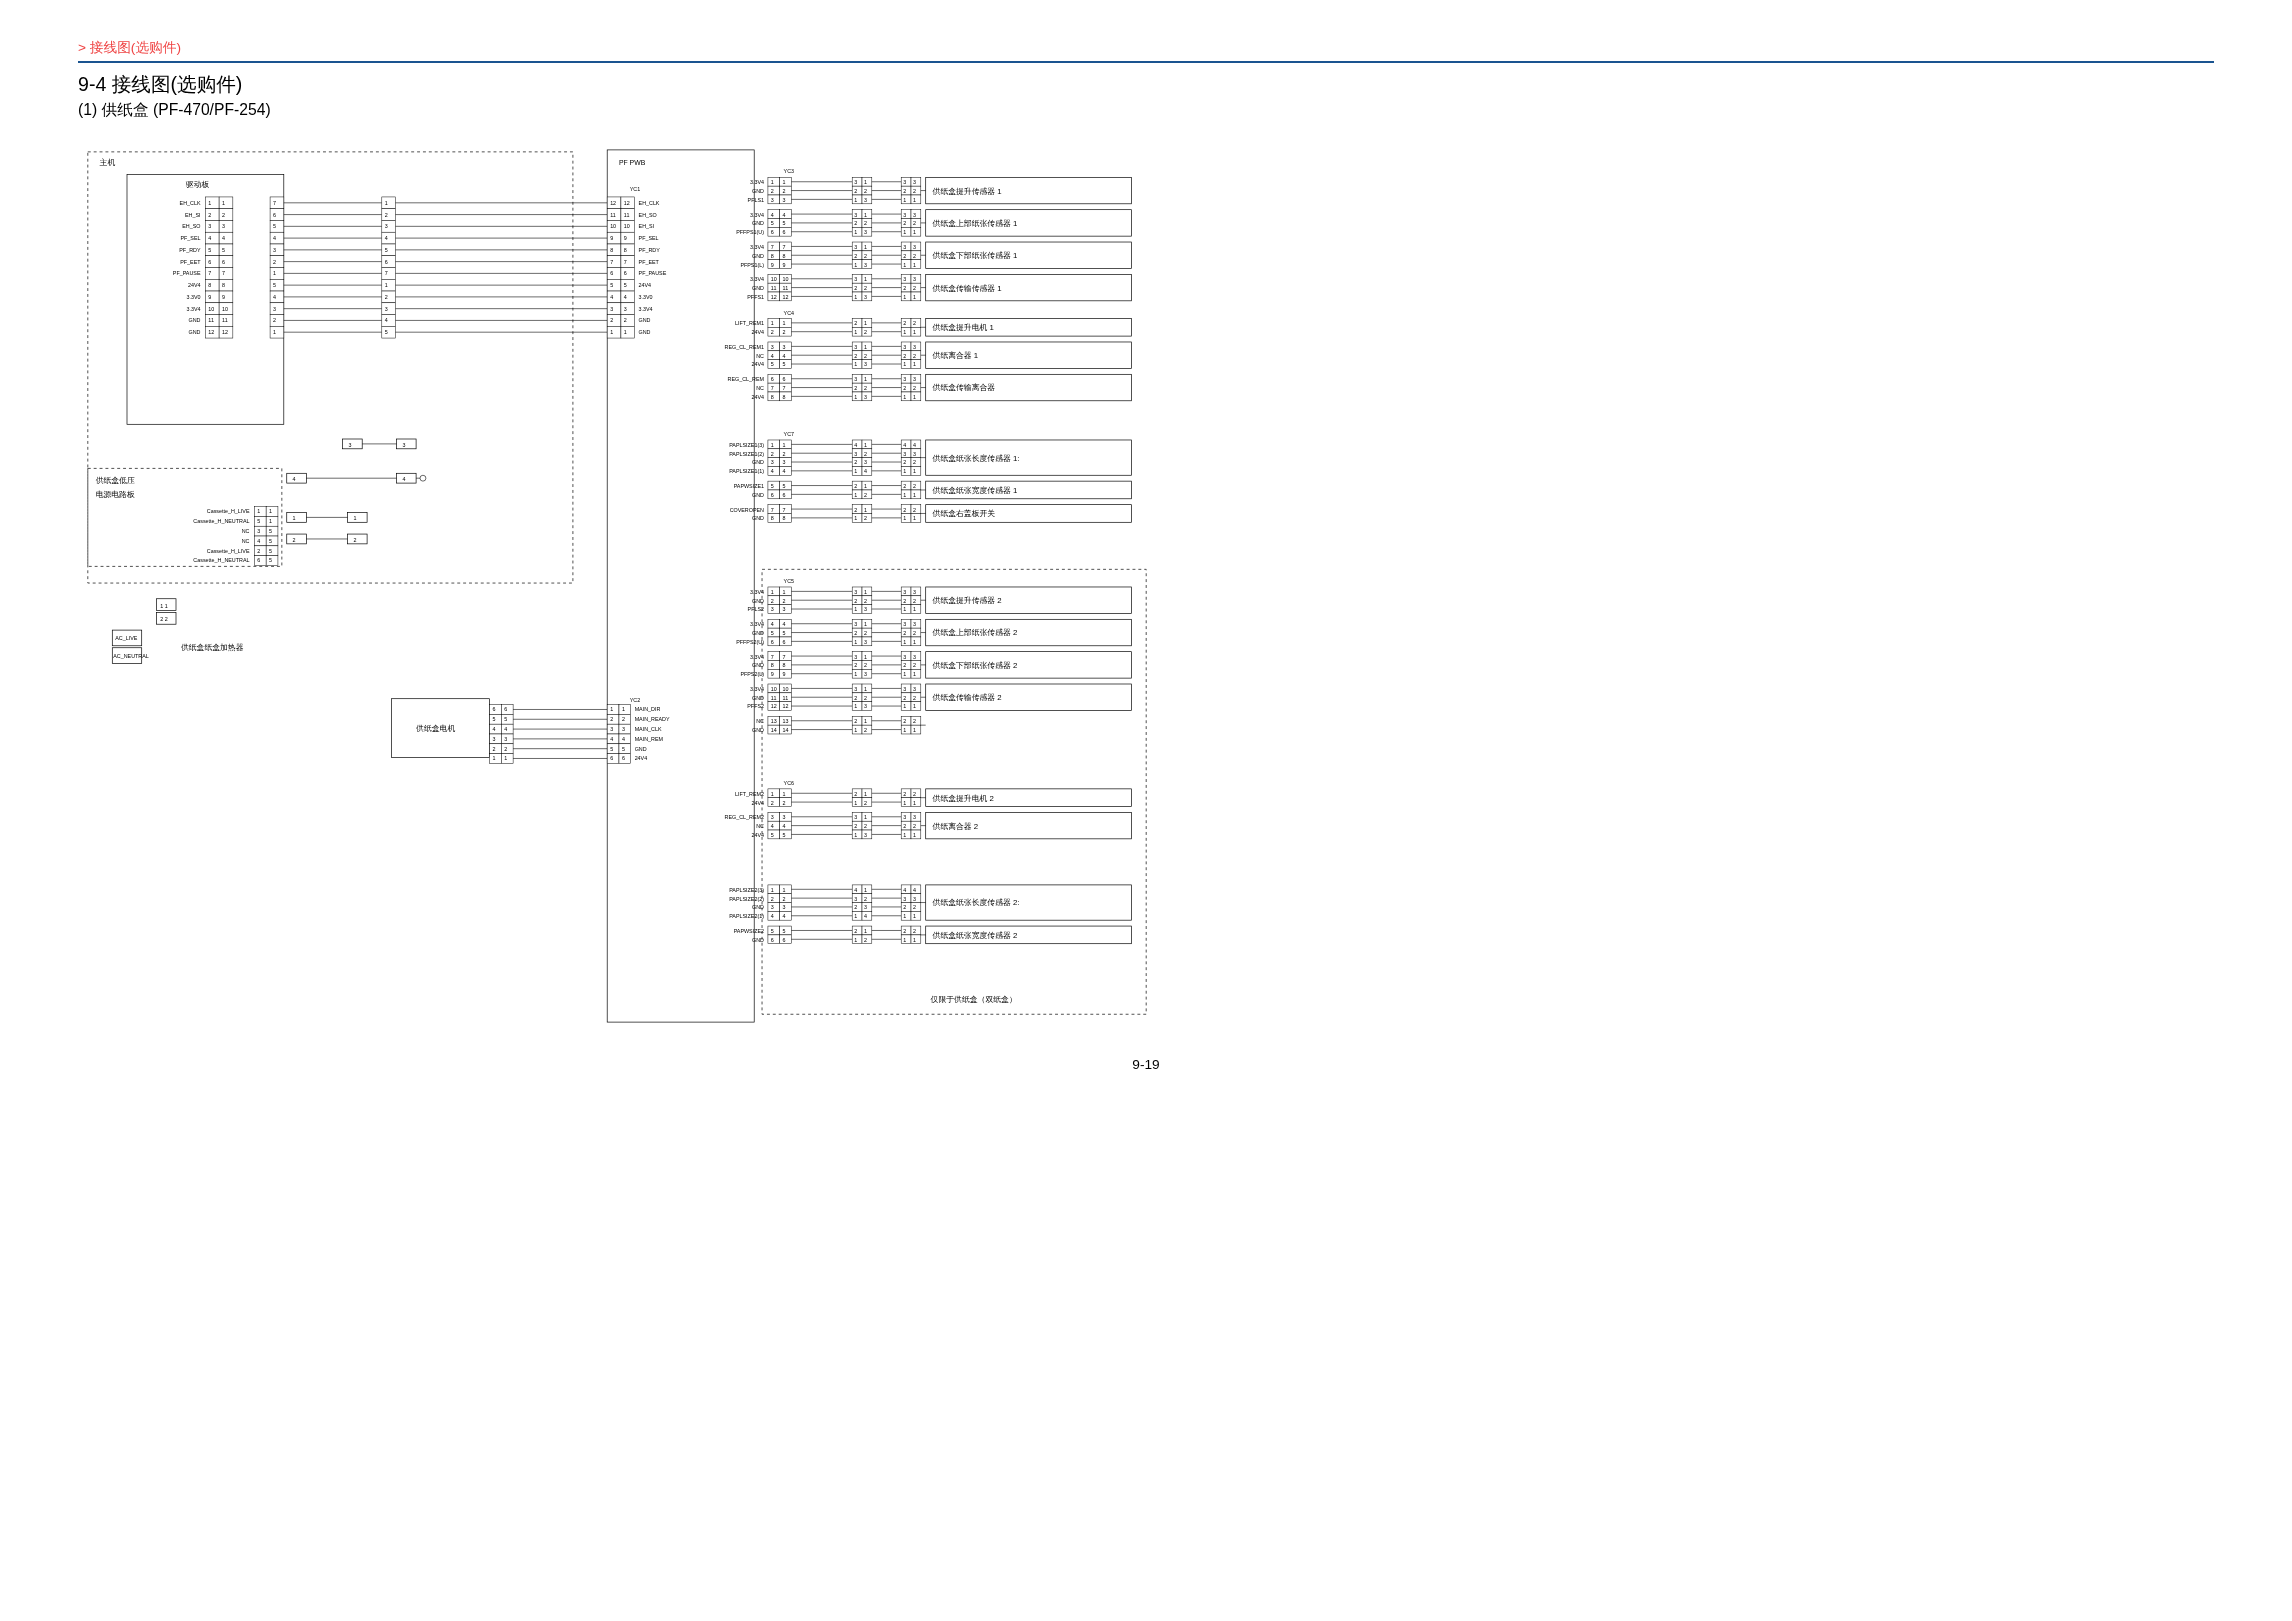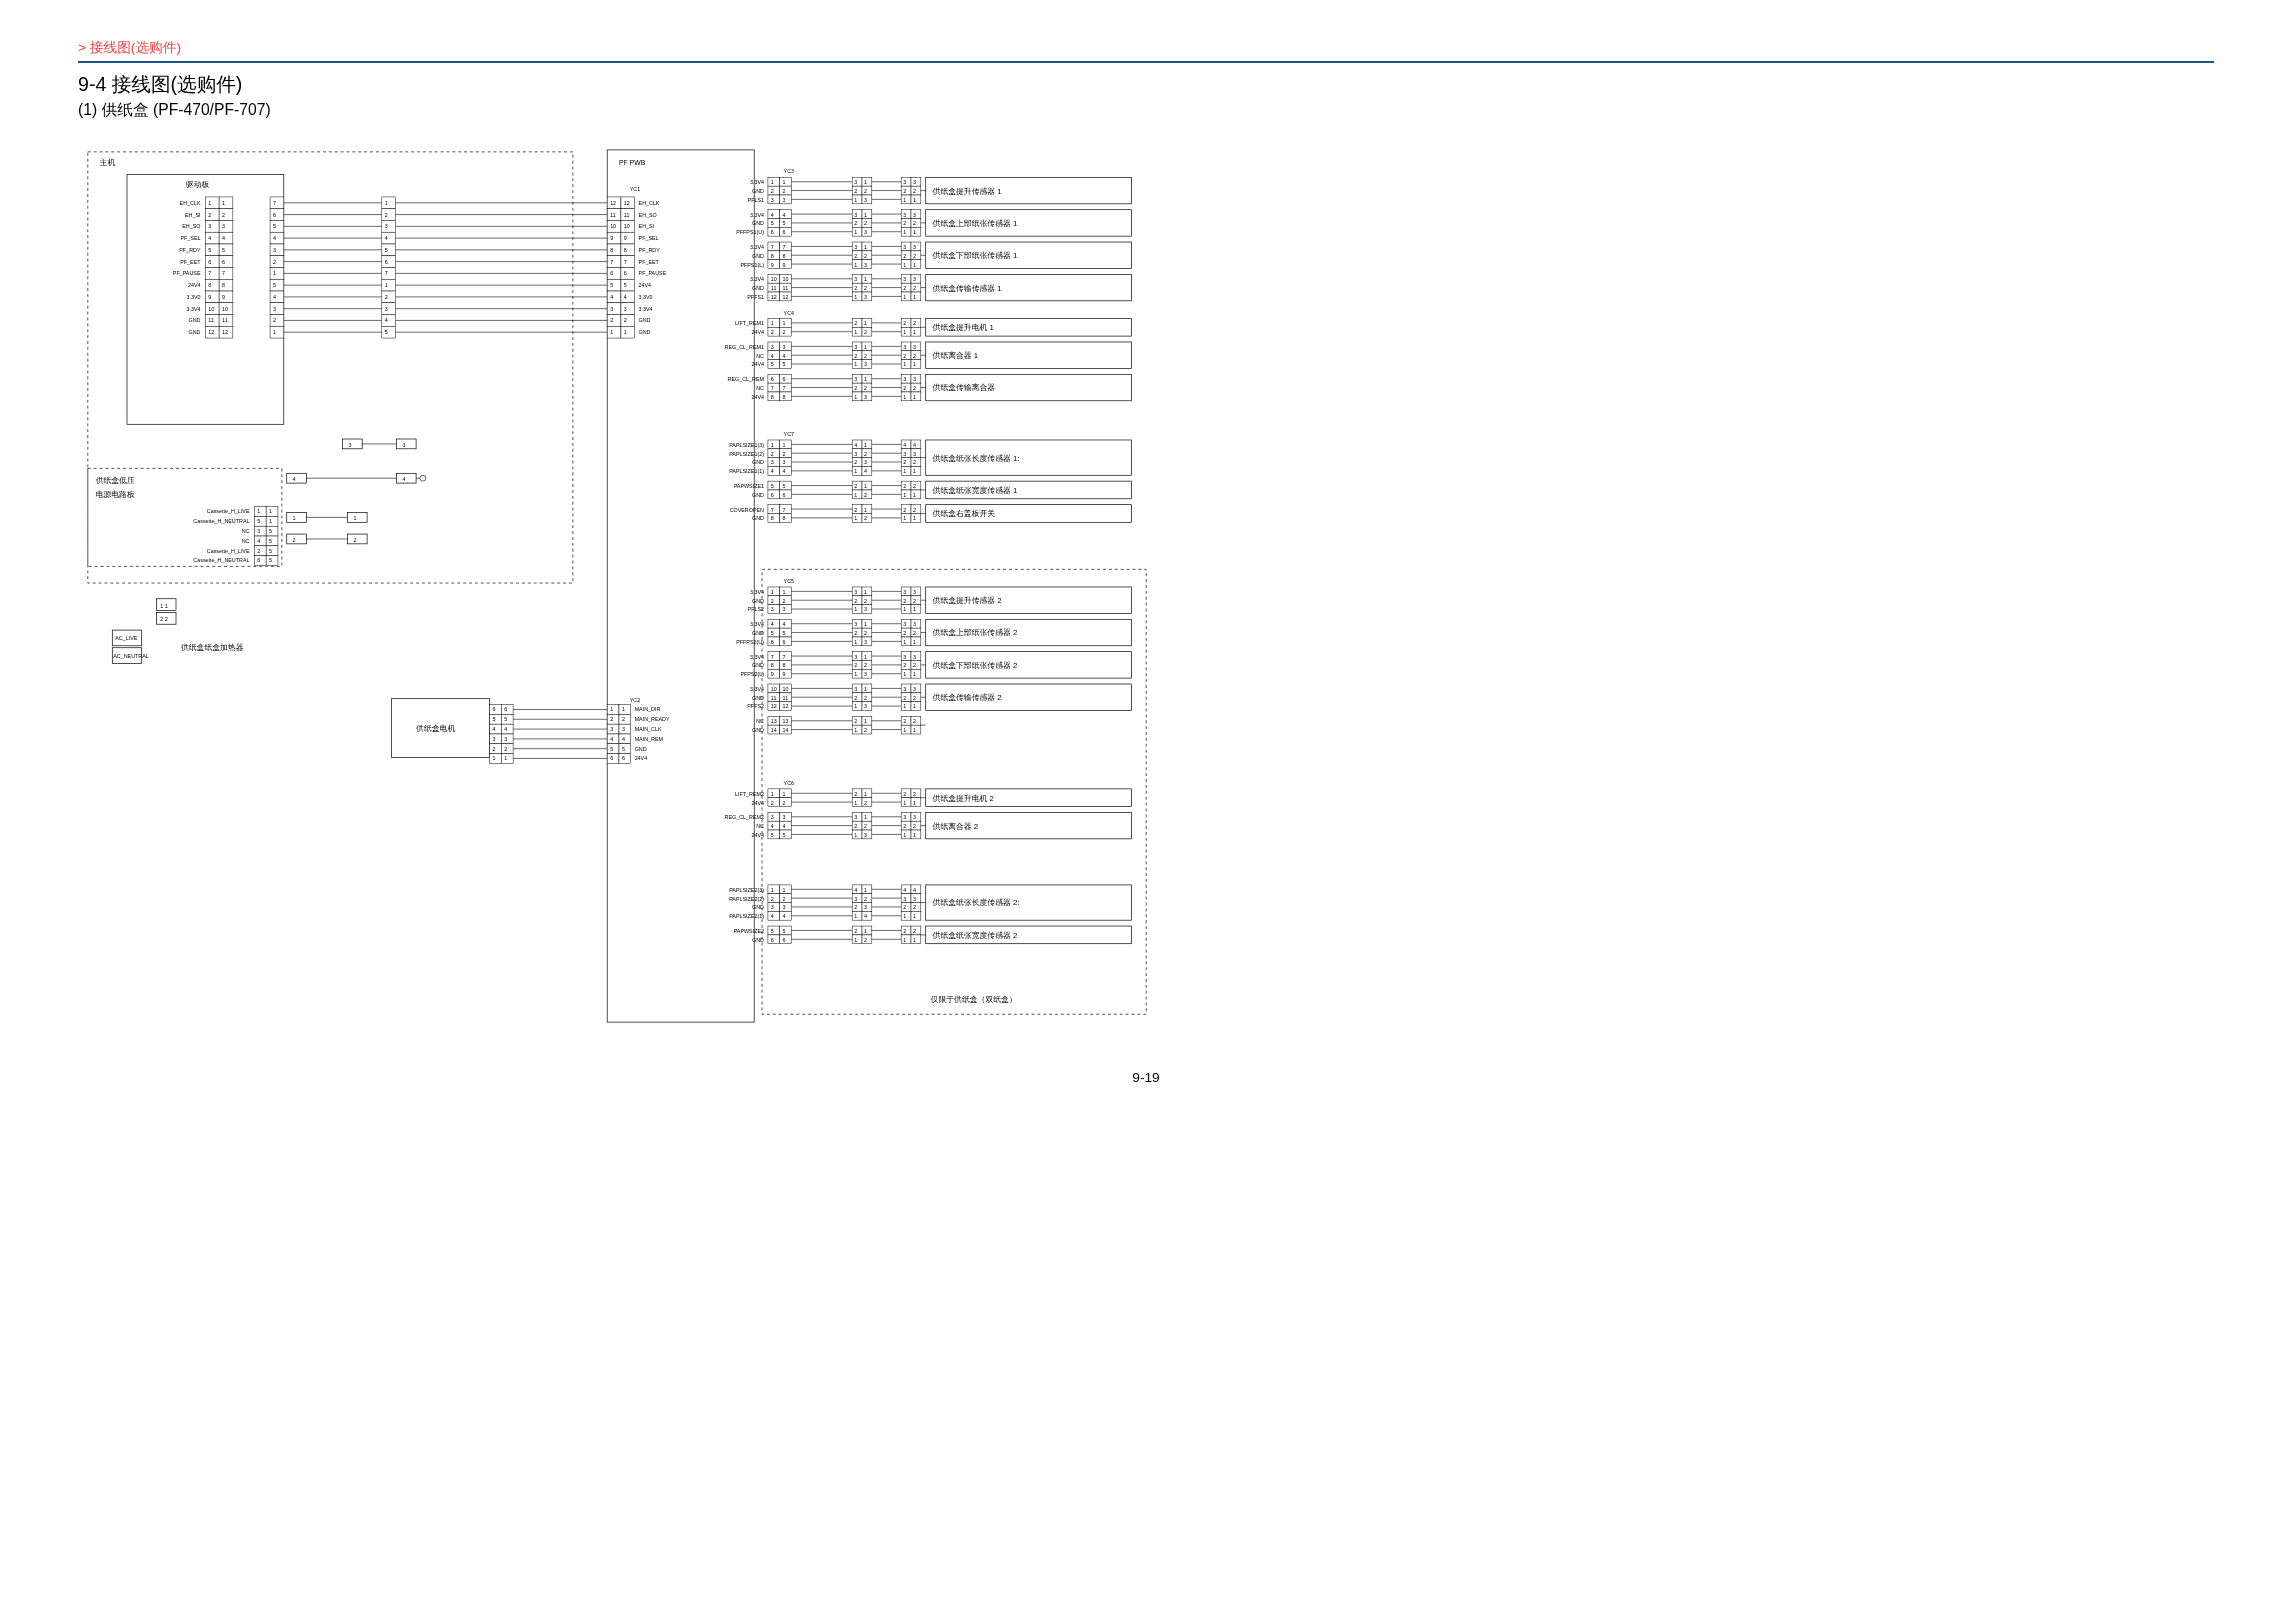--- a/index.html
+++ b/index.html
@@ -57,36 +57,36 @@
     .txt-small {
       font-size: 5.5px;
       font-family: Arial, sans-serif;
     }
     .txt-cn {
       font-size: 8px;
       font-family: "Microsoft YaHei", Arial, sans-serif;
     }
     .page-num {
       text-align: center;
-      margin-top: 38px;
+      margin-top: 25px;
       font-size: 13.7px;
     }
     .pin-cell {
       fill: #fff;
       stroke: #000;
       stroke-width: 0.5;
     }
   </style>
 </head>
 <body>
 
 <div class="breadcrumb">&gt; 接线图(选购件)</div>
 <div class="title-underline"></div>
 <div class="section-title">9-4  接线图(选购件)</div>
-<div class="sub-title">(1)  供纸盒  (PF-470/PF-707)</div>
+<div class="sub-title">(1)  供纸盒  (PF-470/PF-254)</div>
 
 <div class="diagram-wrap">
 <svg width="1078" height="892" viewBox="0 0 1100 910" style="font-size:14px">
 
   <rect class="dash-block" x="10" y="12" width="495" height="440"></rect>
   <text class="txt-cn" x="22" y="25">主机</text>
 
   <rect class="block" x="50" y="35" width="160" height="255"></rect>
   <text class="txt-cn" x="110" y="48">驱动板</text>
 

